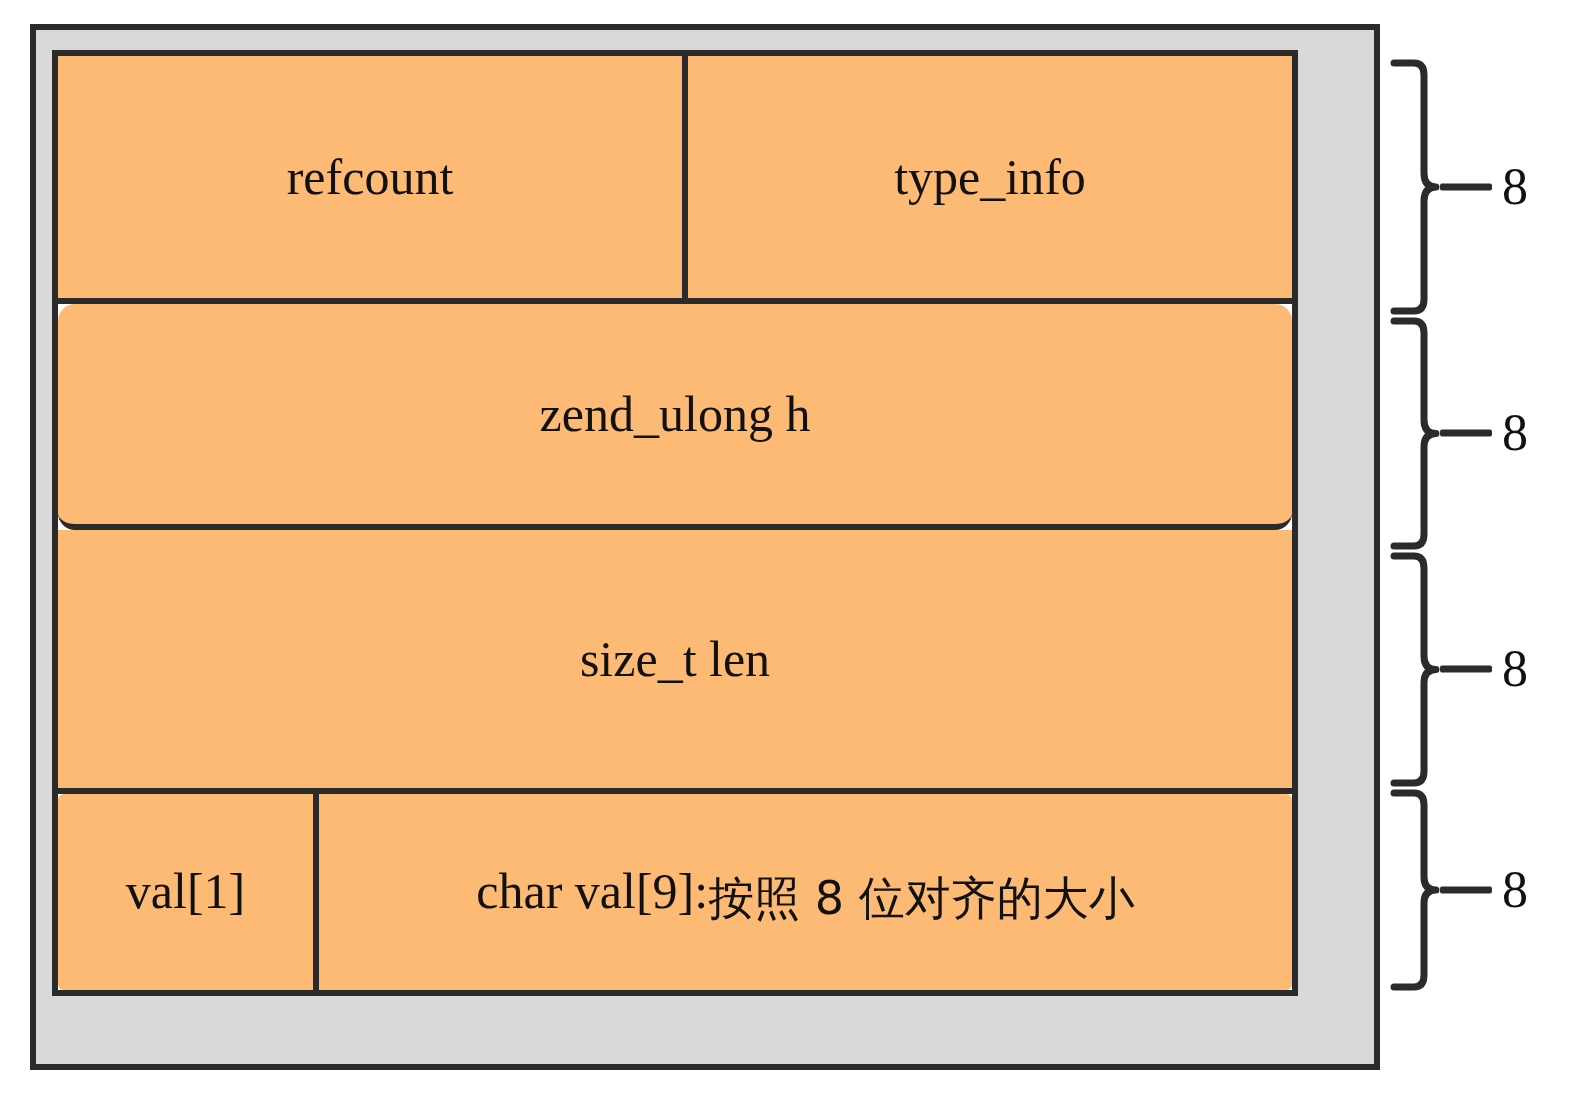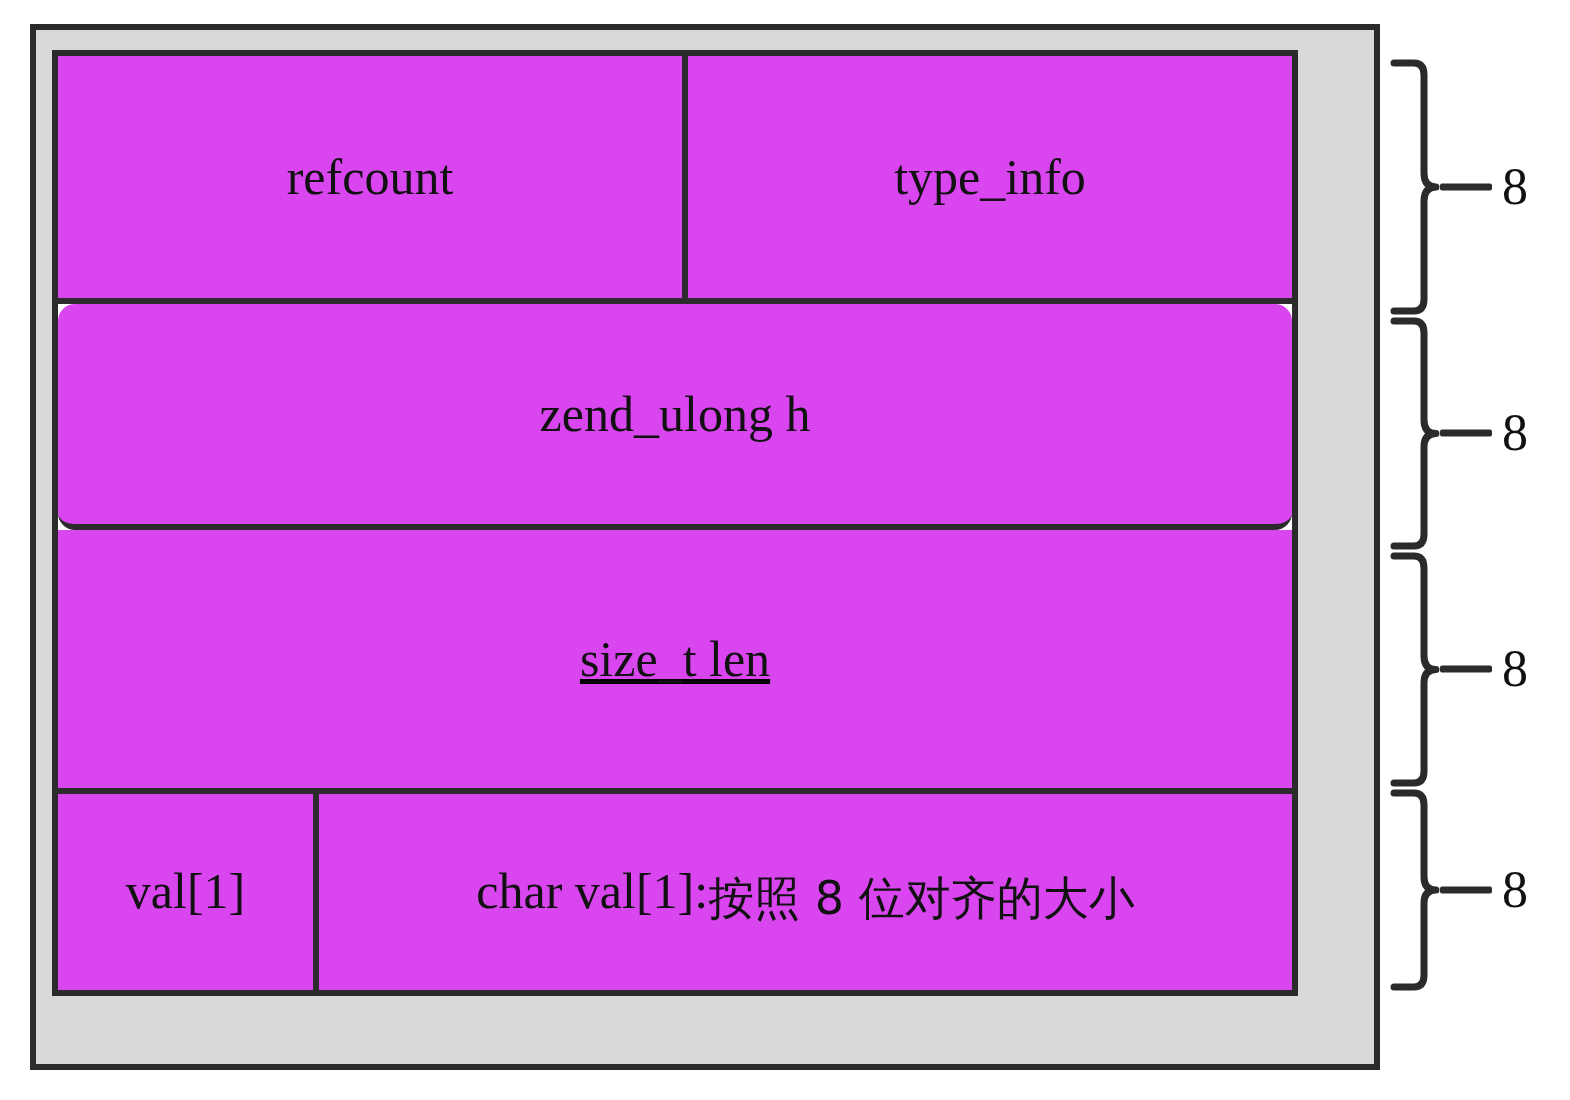--- a/index.html
+++ b/index.html
@@ -39,24 +39,25 @@
     background: #ffffff;
     display: flex;
     flex-direction: column;
   }
 
   .struct-row {
     display: flex;
     flex-direction: row;
     box-sizing: border-box;
     border-bottom: 6px solid #2b2b2b;
-    background: #d946ef;
+    background: #fdba74;
   }
   .struct-row:last-child {
     border-bottom: none;
+    border-radius: 6px;
   }
 
   .struct-cell {
     box-sizing: border-box;
     display: flex;
     align-items: center;
     justify-content: center;
     text-align: center;
     font-size: 50px;
     color: #111111;
@@ -64,21 +65,21 @@
     white-space: nowrap;
     overflow: hidden;
   }
   .struct-cell.split-left {
     border-right: 6px solid #2b2b2b;
   }
 
   
   .row-head   { height: 258px; }
   .row-h      { height: 235px; border-radius: 17px; }
-  .row-len    { height: 274px; text-decoration: underline; }
+  .row-len    { height: 274px; }
   .row-val    { height: 204px; }
 
   .cell-refcount  { width: 630px; }
   .cell-typeinfo  { flex: 1 1 auto; }
   .cell-h         { flex: 1 1 auto; }
   .cell-len       { flex: 1 1 auto; }
   .cell-val1      { width: 261px; }
   .cell-valdesc   { flex: 1 1 auto; }
 
   .cell-valdesc .cjk {
@@ -148,21 +149,21 @@
     <div class="struct-cell cell-h">zend_ulong h</div>
   </div>
 
   <div class="struct-row row-len">
     <div class="struct-cell cell-len">size_t len</div>
   </div>
 
   <div class="struct-row row-val">
     <div class="struct-cell split-left cell-val1">val[1]</div>
     <div class="struct-cell cell-valdesc">
-      <span>char val[1]: </span>
+      <span>char val[9]: </span>
         <span class="cjk">按照 8 位对齐的大小</span>
     </div>
   </div>
 
 </div>
 
 <div id="size-annotations">
 
   <div class="size-group" id="grp-0">
     <svg class="brace-svg" viewBox="0 0 58 258" preserveAspectRatio="none">

